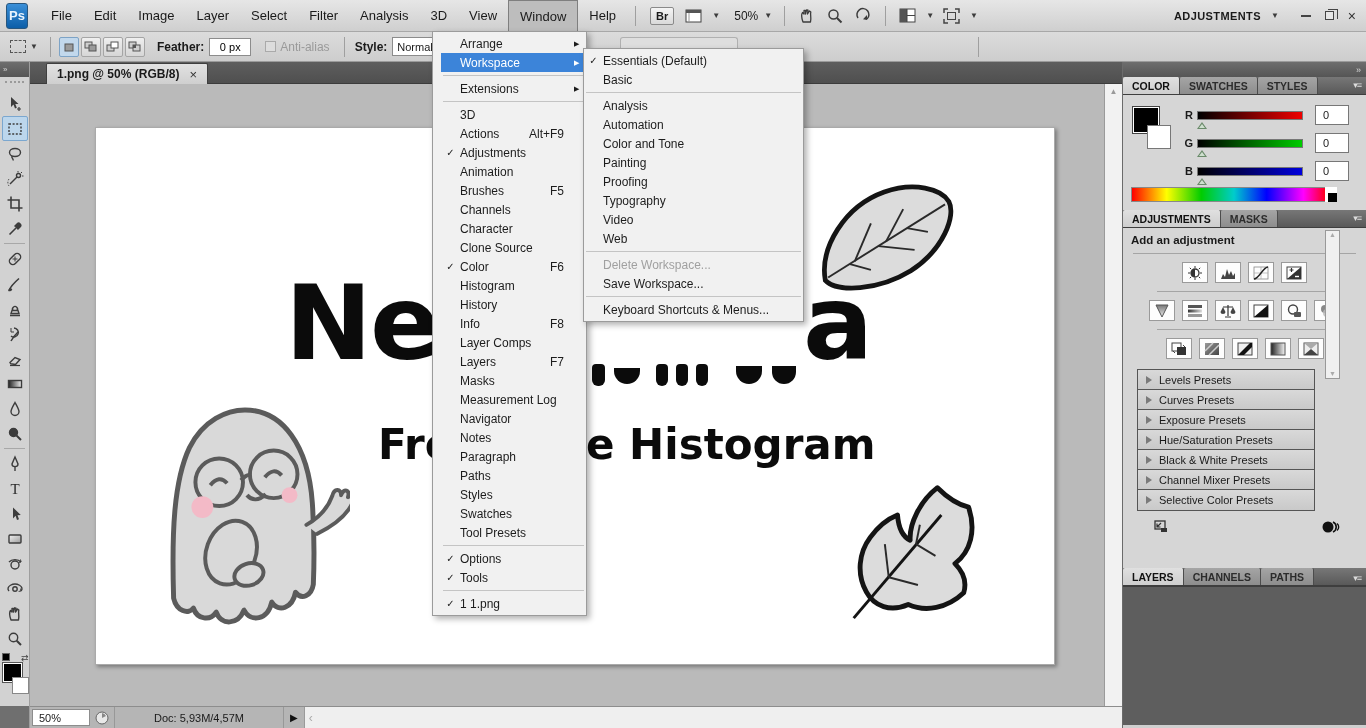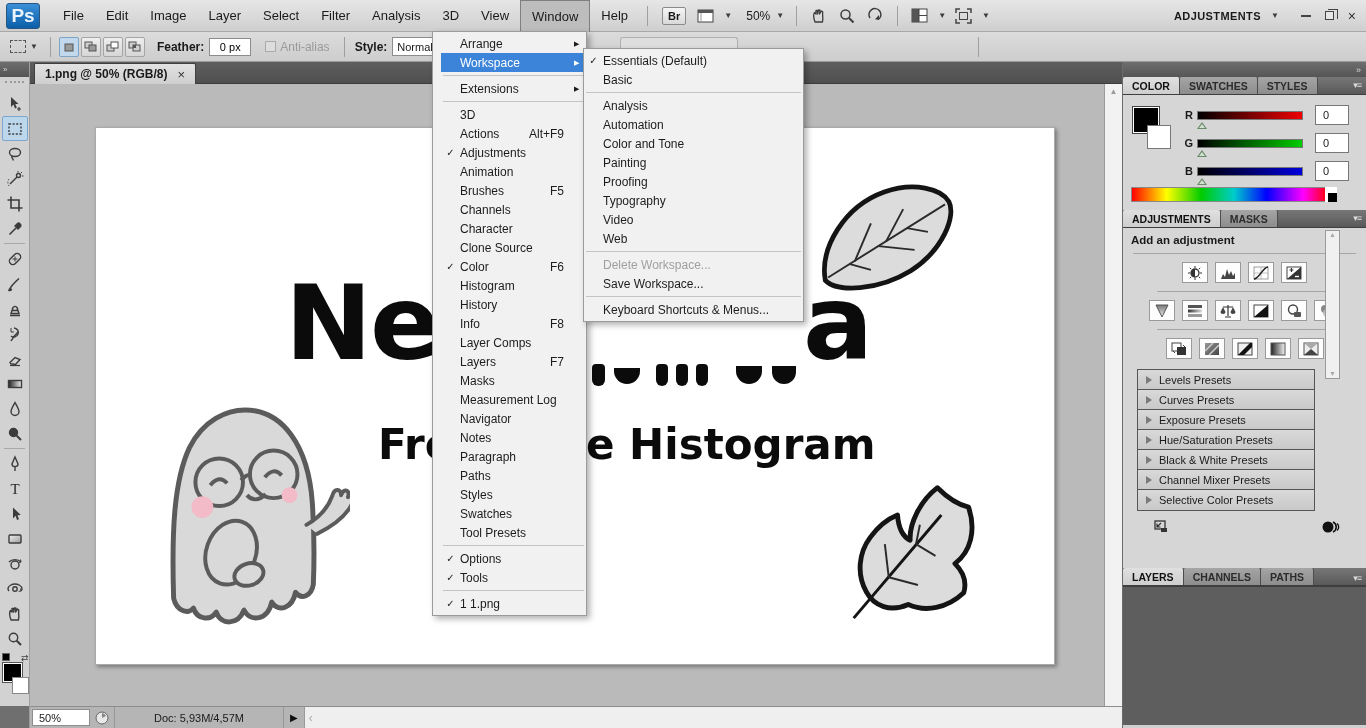--- a/index.html
+++ b/index.html
@@ -2,21 +2,21 @@
 <html><head>
 <meta charset="utf-8">
 <style>
   *{margin:0;padding:0;box-sizing:border-box;}
   html,body{width:1366px;height:728px;overflow:hidden;}
   body{font-family:"Liberation Sans","DejaVu Sans",sans-serif;background:#c8c8c8;position:relative;font-size:12px;color:#1a1a1a;}
   .abs{position:absolute;}
 
   
   .titlebar{position:absolute;left:0;top:0;width:1366px;height:32px;background:linear-gradient(#e6e6e6,#cfcfcf);border-bottom:1px solid #a8a8a8;display:flex;align-items:center;}
-  .ps-logo{width:34px;height:26px;margin-left:6px;border-radius:3px;background:linear-gradient(#3a8fd8,#0c5ea8);color:#eaf4fd;font-weight:bold;font-size:19px;display:flex;align-items:center;justify-content:center;border:1px solid #28567e;}
+  .ps-logo{width:22px;height:26px;margin-left:6px;border-radius:3px;background:linear-gradient(#3a8fd8,#0c5ea8);color:#eaf4fd;font-weight:bold;font-size:13px;display:flex;align-items:center;justify-content:center;border:1px solid #28567e;}
   .menus{display:flex;margin-left:12px;height:32px;}
   .menus .mbi{padding:0 11px;display:flex;align-items:center;font-size:13px;cursor:default;}
   .menus .mbi.active{background:#bdbdbd;border:1px solid #7f7f7f;border-bottom:none;}
   .tb-sep{width:1px;height:20px;background:#9f9f9f;margin:0 8px;}
   .br-btn{border:1px solid #8a8a8a;border-radius:2px;background:linear-gradient(#f5f5f5,#d9d9d9);font-weight:bold;font-size:11px;padding:2px 5px;margin:0 6px;}
   .tb-ic{width:22px;height:20px;display:flex;align-items:center;justify-content:center;margin:0 3px;}
   .caret{font-size:8px;color:#3c3c3c;margin:0 4px;}
   .zoom-lv{font-size:12px;margin:0 2px 0 10px;}
   .right-grp{margin-left:auto;display:flex;align-items:center;}
   .ws-switch{font-size:11px;font-weight:bold;letter-spacing:.4px;margin-right:6px;}
@@ -51,21 +51,21 @@
   .bg-sw{position:absolute;left:11px;top:24px;width:17px;height:17px;background:#fff;border:1px solid #888;}
   .mini-swap{position:absolute;right:0;top:0;font-size:9px;color:#444;}
   .mini-fgbg{position:absolute;left:1px;top:0;width:8px;height:8px;background:#000;border:1px solid #666;}
   .qmask{width:20px;height:16px;border:1px solid #666;background:#e8e8e8;margin:8px auto 0;display:flex;align-items:center;justify-content:center;}
   .qmask i{width:9px;height:9px;border:1px solid #666;border-radius:50%;display:block;}
   .tool-foot{position:absolute;left:0;bottom:0;width:29px;height:22px;background:#6f6f6f;}
 
   
   .docarea{position:absolute;left:30px;top:62px;width:1092px;bottom:0;background:#bababa;}
   .tabstrip{position:absolute;left:0;top:0;width:100%;height:22px;background:linear-gradient(#5e5e5e,#4f4f4f);border-bottom:1px solid #3c3c3c;}
-  .doctab{position:absolute;left:4px;top:1px;height:21px;background:linear-gradient(#e2e2e2,#cfcfcf);display:flex;align-items:center;padding:0 10px;font-size:12px;gap:10px;border:1px solid #3f3f3f;border-bottom:none;border-radius:2px 2px 0 0;}
+  .doctab{position:absolute;left:16px;top:1px;height:21px;background:linear-gradient(#e2e2e2,#cfcfcf);display:flex;align-items:center;padding:0 10px;font-size:12px;gap:10px;border:1px solid #3f3f3f;border-bottom:none;border-radius:2px 2px 0 0;}
   .doctab .x{color:#333;font-size:13px;}
   .canvas-wrap{position:absolute;left:0;top:22px;right:18px;bottom:22px;overflow:hidden;}
   .page{position:absolute;left:65px;top:43px;width:960px;height:538px;background:#fff;box-shadow:2px 2px 4px rgba(0,0,0,.35);border:1px solid #aaa;}
   .headline{position:absolute;font-family:"DejaVu Sans",sans-serif;font-weight:bold;color:#0b0b0b;font-size:104px;letter-spacing:-2px;}
   .subline{position:absolute;font-family:"DejaVu Sans",sans-serif;font-weight:bold;color:#0b0b0b;font-size:42px;}
   .nub{position:absolute;background:#0b0b0b;border-radius:4px 4px 6px 6px;}
   
   .vscroll{position:absolute;right:0;top:22px;width:18px;bottom:22px;background:#f2f2f2;border-left:1px solid #9a9a9a;}
   .vscroll .up{position:absolute;top:3px;left:0;width:100%;text-align:center;font-size:8px;color:#9a9a9a;}
   

